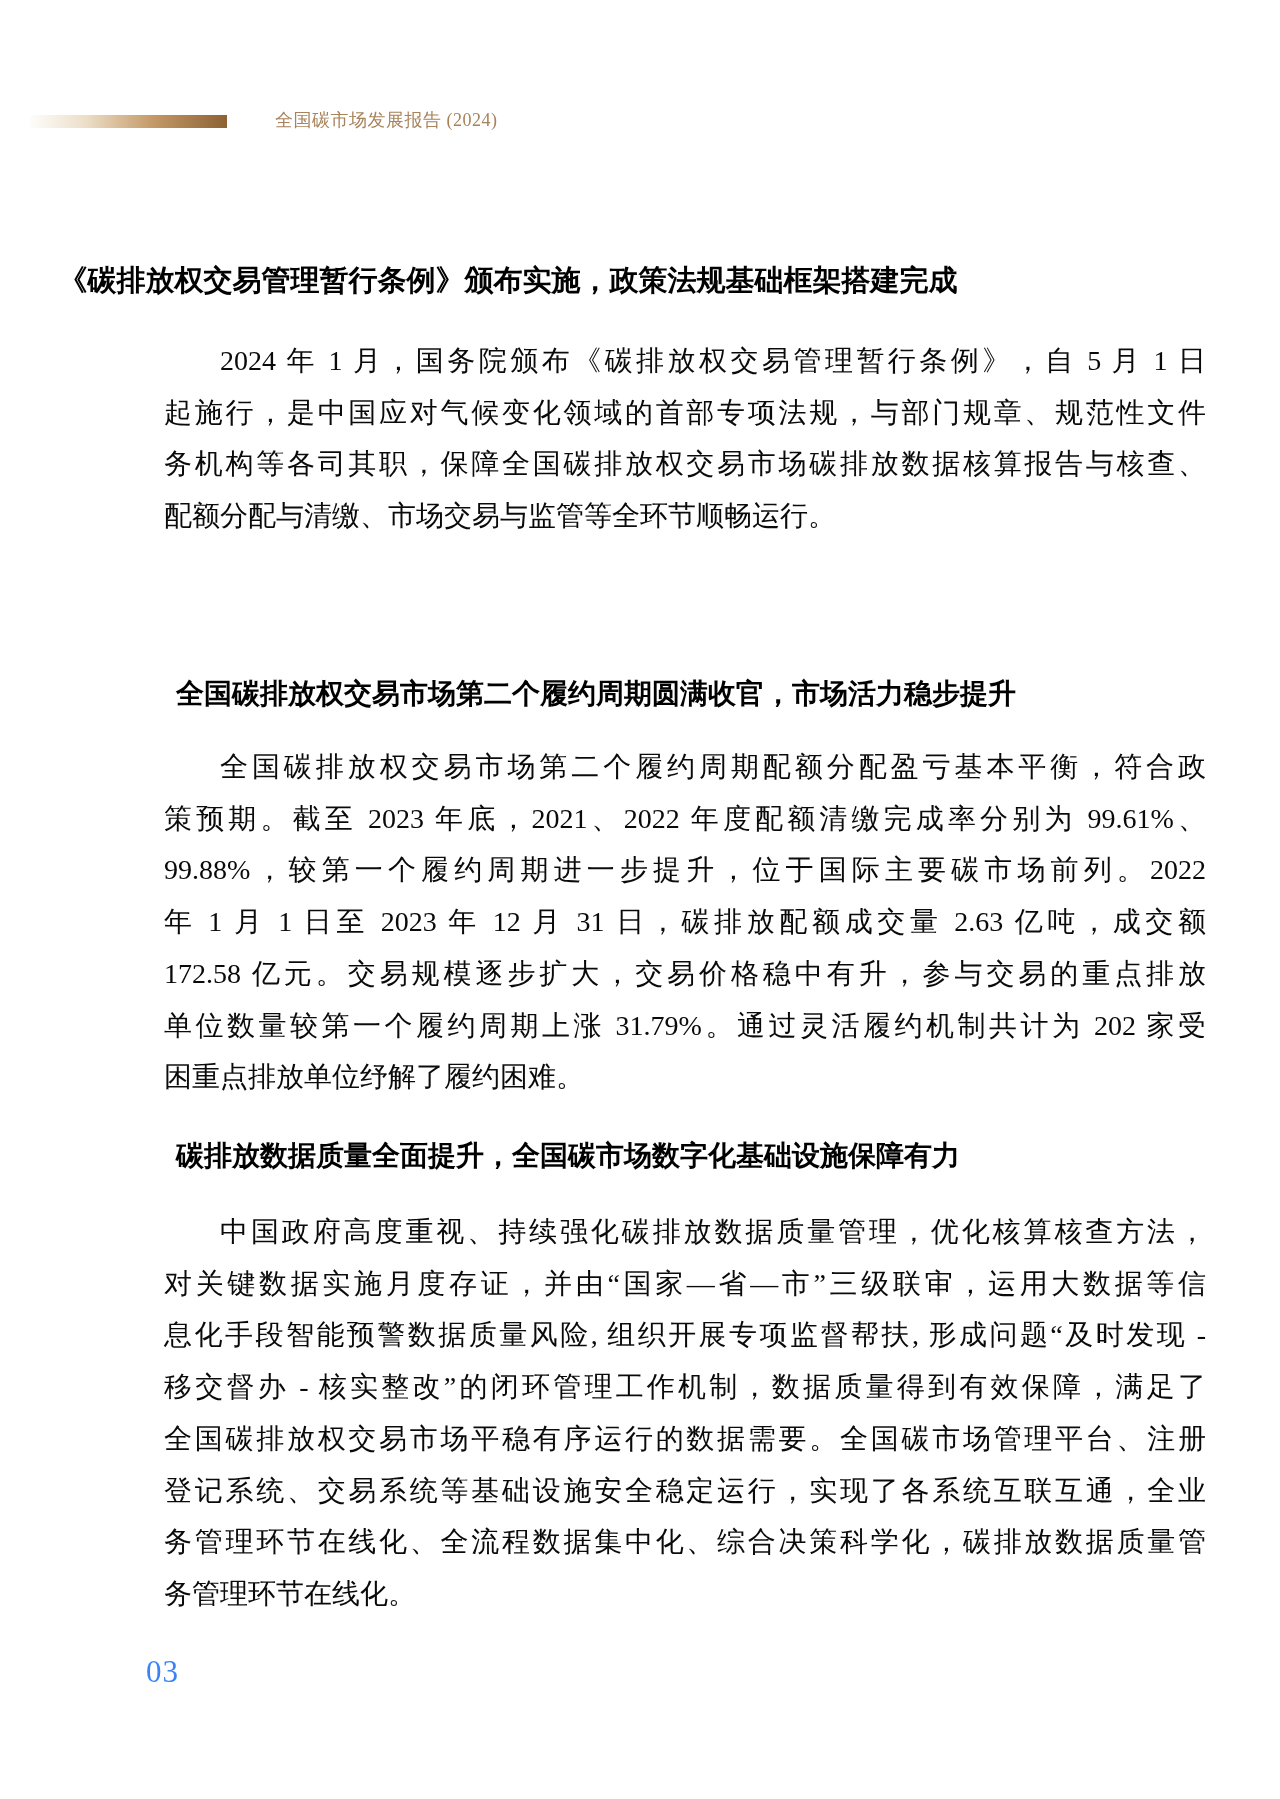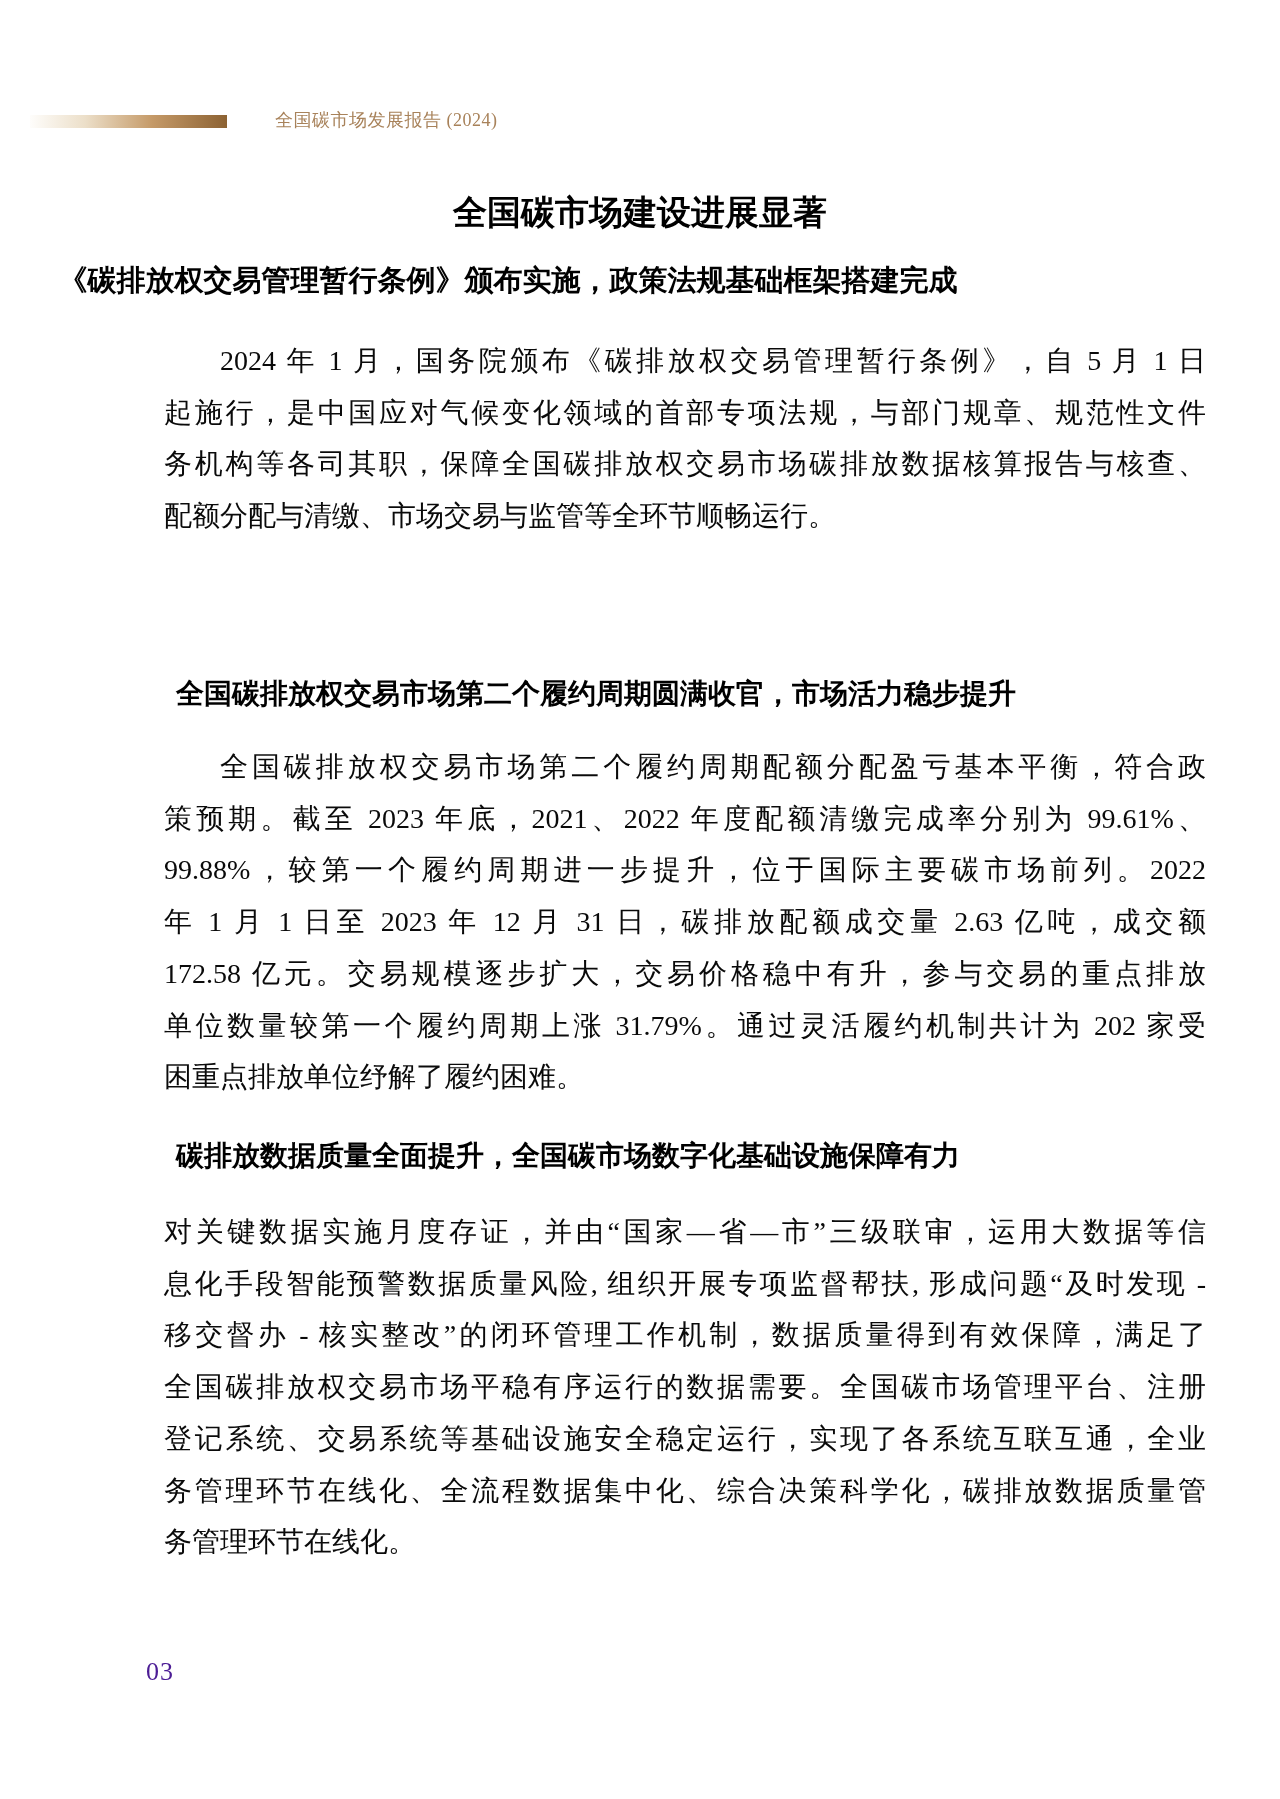--- a/index.html
+++ b/index.html
@@ -82,35 +82,34 @@
     text-align: justify;
     text-align-last: justify;
     white-space: normal;
   }
   .line.indent { text-indent: 56px; }
   .line.last { text-align-last: left; }
   
   .page-number {
     position: absolute;
     left: 146px; top: 1657px;
-    font-size: 26px;
+    font-size: 31px;
     line-height: 30px;
-    color: #4c1d95;
+    color: #3b82f6;
     letter-spacing: 1px;
   }
 </style>
 </head>
 <body>
 
 <div class="page">
 
   <div class="grad-bar"></div>
   <div class="header-title">全国碳市场发展报告 (2024)</div>
 
-  <h1 class="doc-title">全国碳市场建设进展显著</h1>
 
   <h2 class="heading h-center">《碳排放权交易管理暂行条例》颁布实施，政策法规基础框架搭建完成</h2>
 
   <div class="para p-1">
     <div class="line indent">2024 年 1 月，国务院颁布《碳排放权交易管理暂行条例》，自 5 月 1 日</div>
     <div class="line">起施行，是中国应对气候变化领域的首部专项法规，与部门规章、规范性文件</div>
     <div class="line">务机构等各司其职，保障全国碳排放权交易市场碳排放数据核算报告与核查、</div>
     <div class="line last">配额分配与清缴、市场交易与监管等全环节顺畅运行。</div>
   </div>
 
@@ -122,20 +121,21 @@
     <div class="line">99.88%，较第一个履约周期进一步提升，位于国际主要碳市场前列。2022</div>
     <div class="line">年 1 月 1 日至 2023 年 12 月 31 日，碳排放配额成交量 2.63 亿吨，成交额</div>
     <div class="line">172.58 亿元。交易规模逐步扩大，交易价格稳中有升，参与交易的重点排放</div>
     <div class="line">单位数量较第一个履约周期上涨 31.79%。通过灵活履约机制共计为 202 家受</div>
     <div class="line last">困重点排放单位纾解了履约困难。</div>
   </div>
 
   <h2 class="heading h-indent h-3">碳排放数据质量全面提升，全国碳市场数字化基础设施保障有力</h2>
 
   <div class="para p-3">
+    <div class="line indent">中国政府高度重视、持续强化碳排放数据质量管理，优化核算核查方法，</div>
     <div class="line">对关键数据实施月度存证，并由“国家—省—市”三级联审，运用大数据等信</div>
     <div class="line">息化手段智能预警数据质量风险, 组织开展专项监督帮扶, 形成问题“及时发现 -</div>
     <div class="line">移交督办 - 核实整改”的闭环管理工作机制，数据质量得到有效保障，满足了</div>
     <div class="line">全国碳排放权交易市场平稳有序运行的数据需要。全国碳市场管理平台、注册</div>
     <div class="line">登记系统、交易系统等基础设施安全稳定运行，实现了各系统互联互通，全业</div>
     <div class="line">务管理环节在线化、全流程数据集中化、综合决策科学化，碳排放数据质量管</div>
     <div class="line last">务管理环节在线化。</div>
   </div>
 
   <div class="page-number">03</div>

